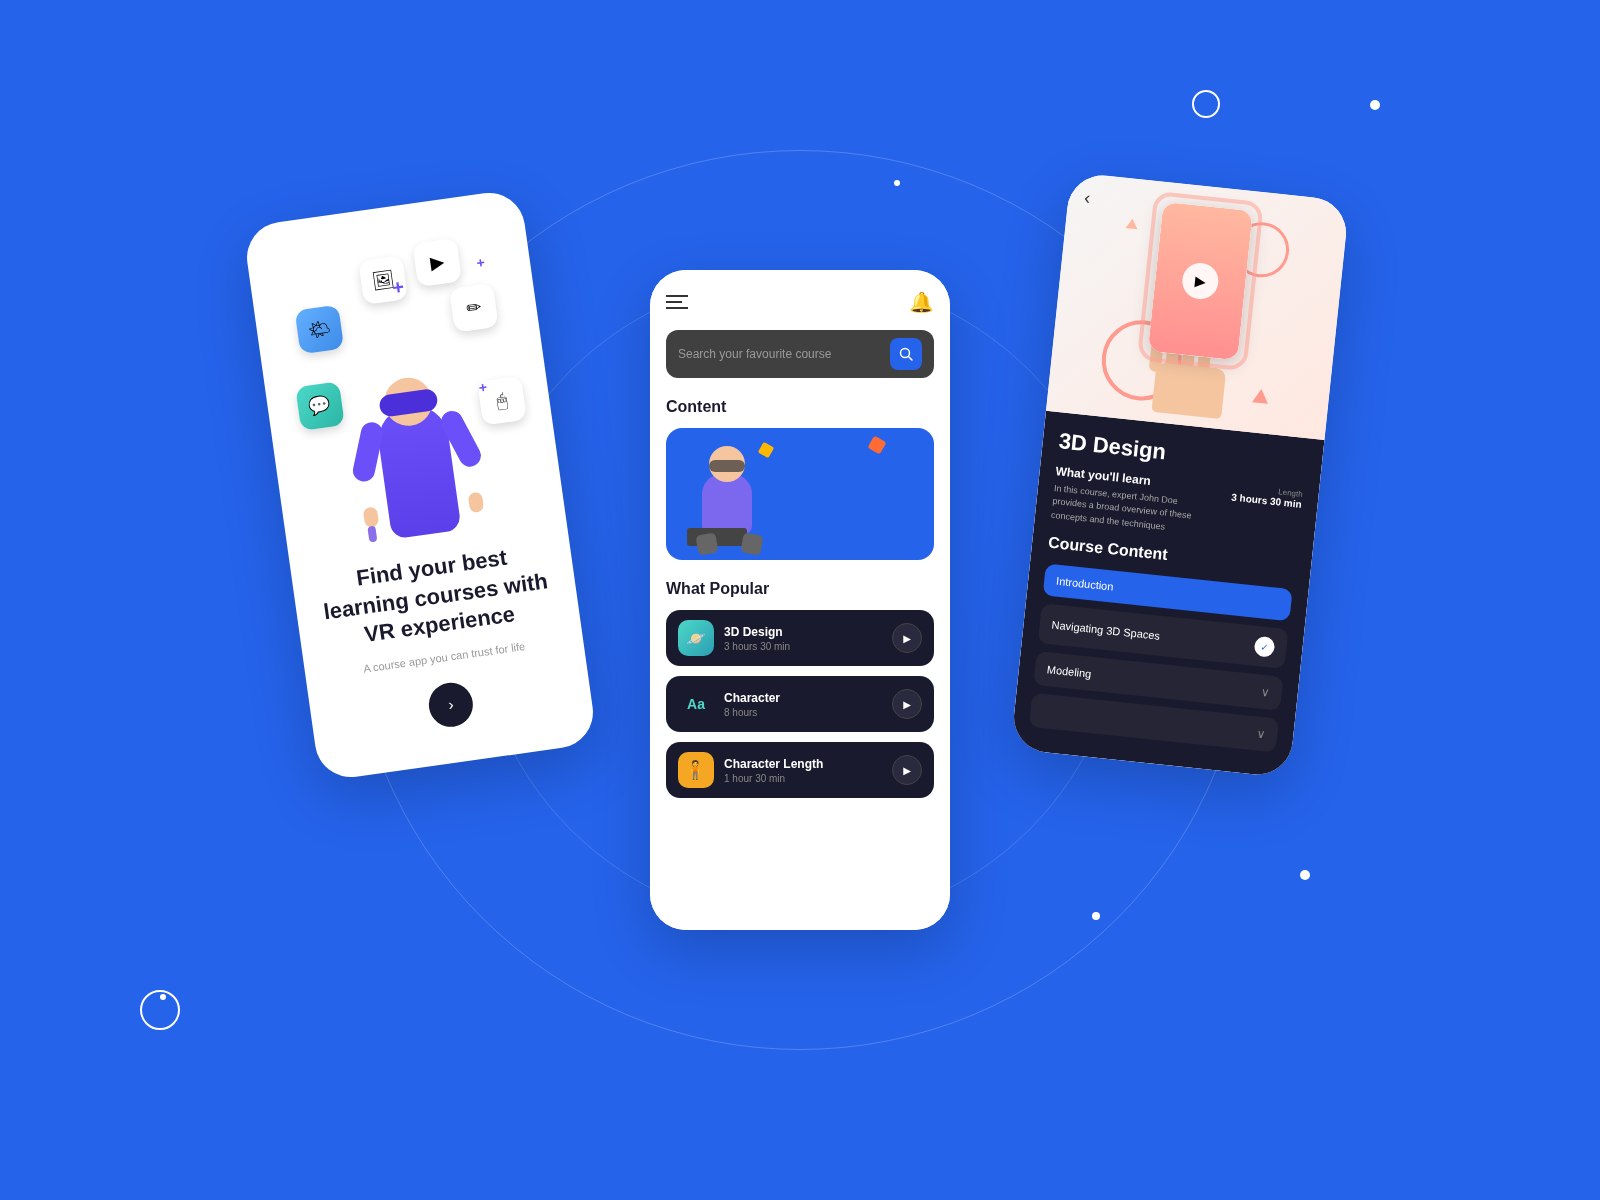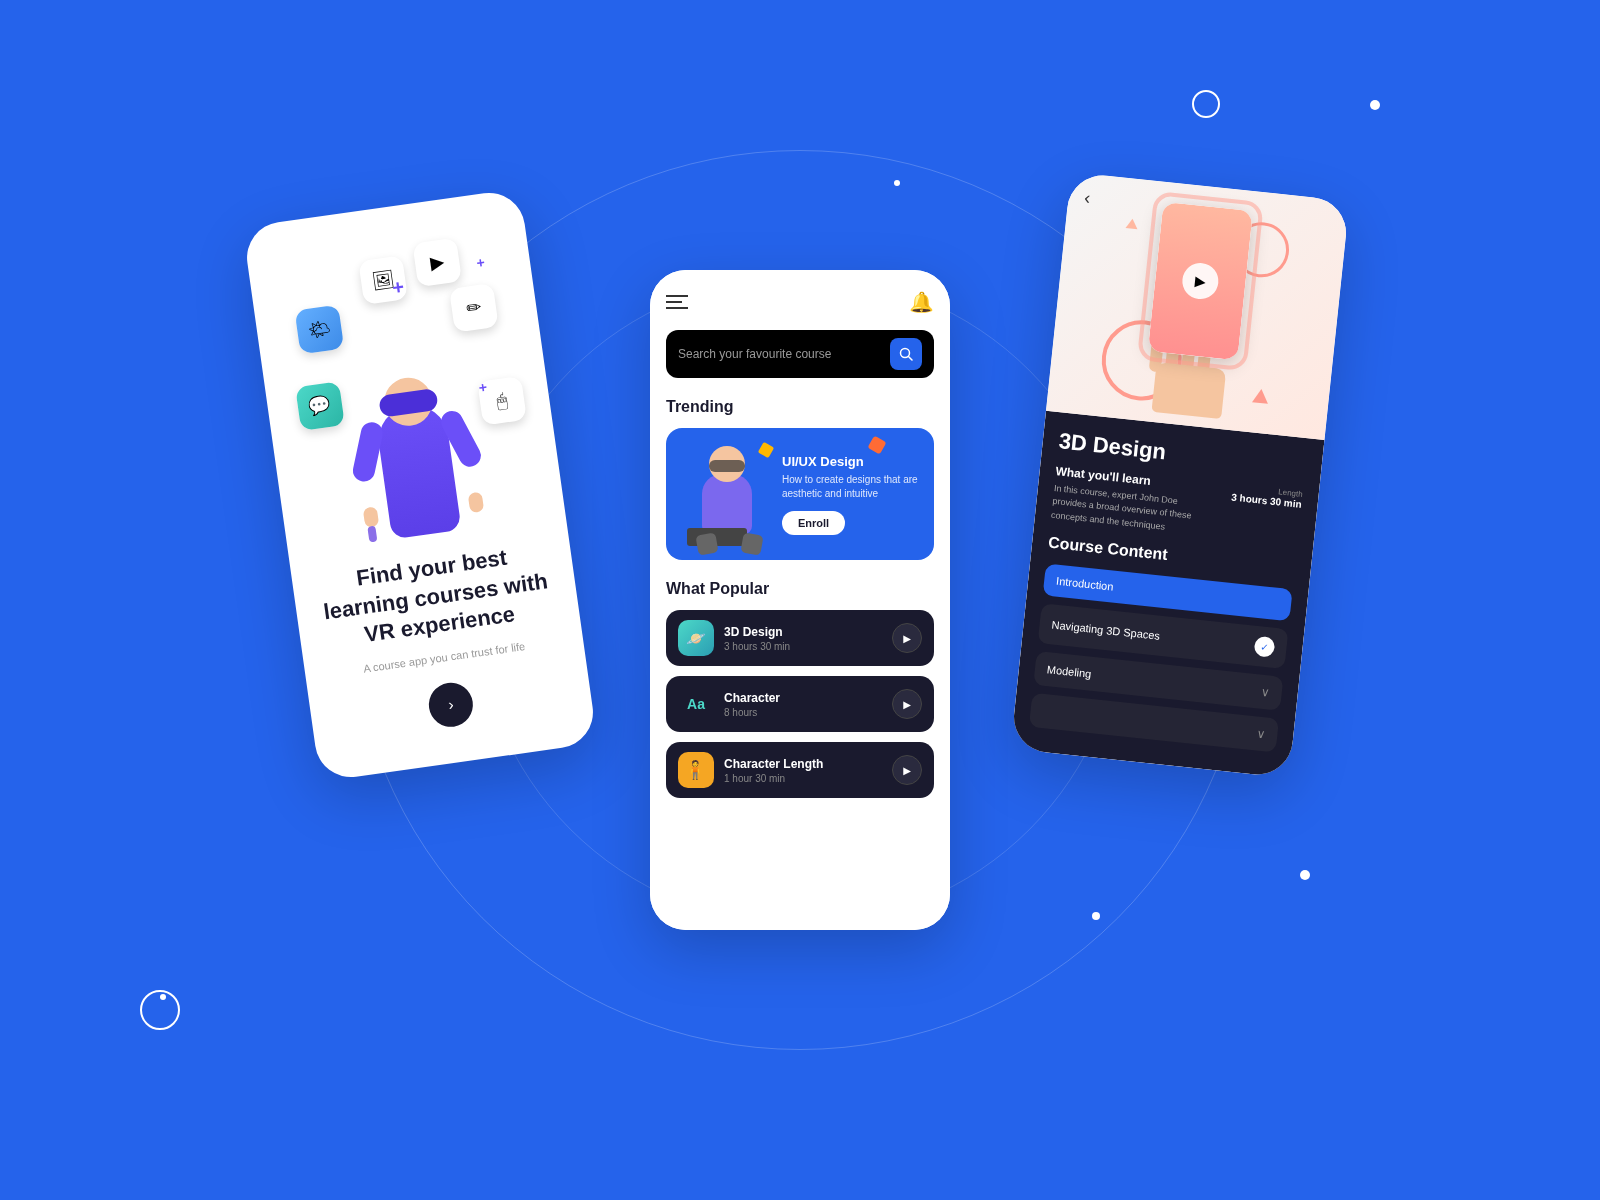--- a/index.html
+++ b/index.html
@@ -195,21 +195,21 @@
       height: 2px;
       background: #333;
     }
     .hamburger-icon span:first-child { width: 22px; }
     .hamburger-icon span:nth-child(2) { width: 16px; }
     .hamburger-icon span:last-child { width: 22px; }
 
     .search-bar {
       display: flex;
       align-items: center;
-      background: #000000;
+      background: #404040;
       border-radius: 12px;
       padding: 8px 12px;
       margin-bottom: 20px;
       gap: 8px;
       justify-content: center;
     }
 
     .search-input-mock {
       flex: 1;
       font-size: 12px;
@@ -552,21 +552,21 @@
       <div class="search-bar">
         <div class="search-input-mock">Search your favourite course</div>
         <div class="search-btn">
           <svg width="14" height="14" viewBox="0 0 14 14" fill="none">
             <circle cx="6" cy="6" r="4.5" stroke="white" stroke-width="1.5"></circle>
             <line x1="9.5" y1="9.5" x2="13" y2="13" stroke="white" stroke-width="1.5" stroke-linecap="round"></line>
           </svg>
         </div>
       </div>
 
-      <div class="section-title">Trending</div>
+      <div class="section-title">Content</div>
 
       <div class="trending-card">
 
         <div class="trending-decoration"></div>
 
         <div class="trending-illustration">
 
           <div style="position:relative;width:90px;height:110px;">
 
             <div style="position:absolute;bottom:20px;left:20px;width:50px;height:60px;background:#7B68EE;border-radius:20px 20px 8px 8px;"></div>
@@ -577,25 +577,20 @@
 
             <div style="position:absolute;bottom:8px;left:5px;width:60px;height:18px;background:#444;border-radius:3px;"></div>
 
             <div style="position:absolute;bottom:0;left:15px;width:20px;height:20px;background:#666;border-radius:5px;transform:rotate(-10deg);"></div>
             <div style="position:absolute;bottom:0;right:10px;width:20px;height:20px;background:#666;border-radius:5px;transform:rotate(10deg);"></div>
 
             <div style="position:absolute;top:0;right:0;width:12px;height:12px;background:#FFB800;border-radius:2px;transform:rotate(30deg);"></div>
           </div>
         </div>
 
-        <div class="trending-info">
-          <div class="trending-course-title">UI/UX Design</div>
-          <div class="trending-course-desc">How to create designs that are aesthetic and intuitive</div>
-          <button class="enroll-btn">Enroll</button>
-        </div>
       </div>
 
       <div class="section-title">What Popular</div>
 
       <div class="course-list">
 
         <div class="course-item">
           <div class="course-icon course-icon-3d">🪐</div>
           <div class="course-info">
             <div class="course-name">3D Design</div>

